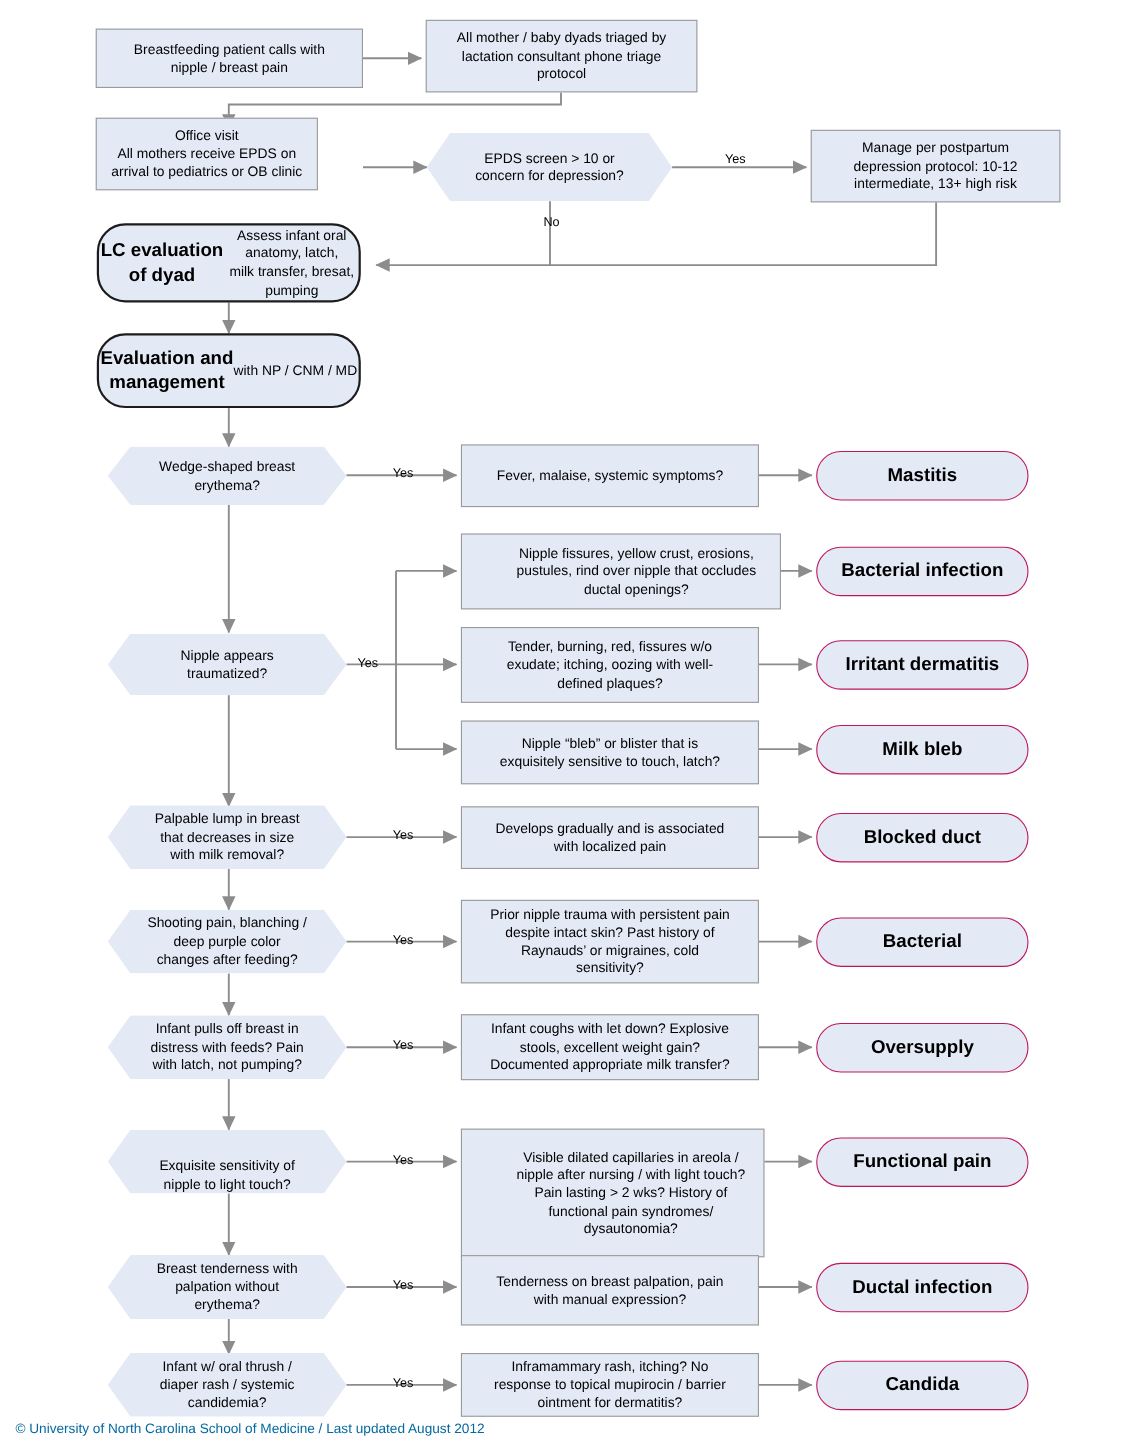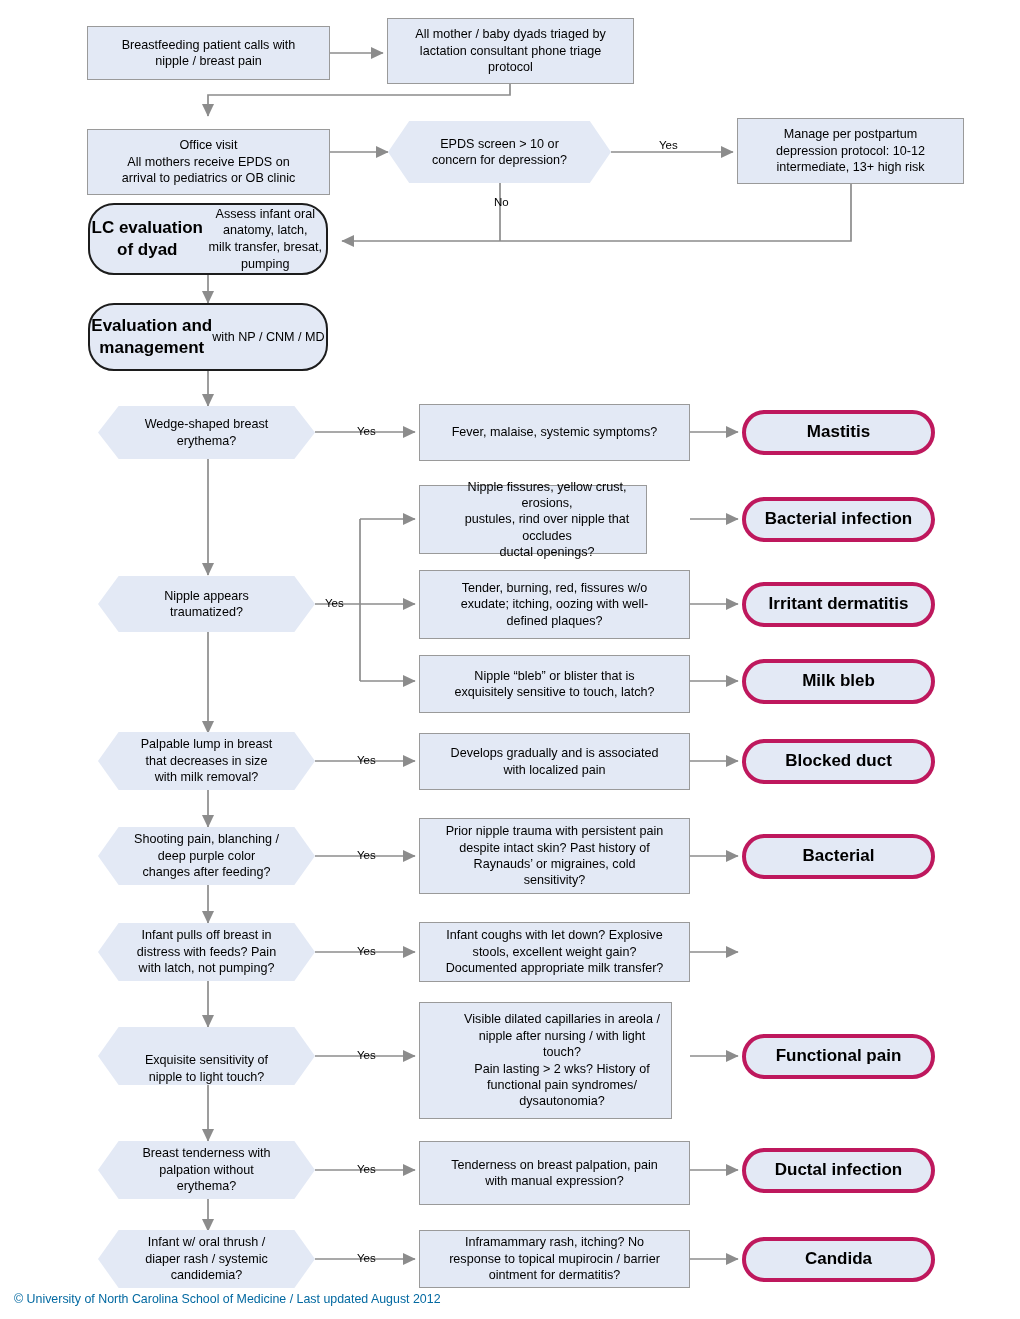--- a/index.html
+++ b/index.html
@@ -47,21 +47,21 @@
   .hex {
     background: #e3e9f5;
     border: 1px solid #9a9a9a;
     font-size: 12.6px;
     clip-path: polygon(0% 50%, 9.5% 0%, 90.5% 0%, 100% 50%, 90.5% 100%, 9.5% 100%);
     border: none;
   }
   
   .term {
     background: #e3e9f5;
-    border: 4px solid #be185d;
+    border: 1px solid #be185d;
     border-radius: 999px;
     font-size: 17px;
     font-weight: bold;
   }
   
   .roundbox {
     background: #e3e9f5;
     border: 2px solid #1c1c1c;
     border-radius: 26px;
     font-size: 12.6px;
@@ -164,21 +164,21 @@
     <span class="txt">Breastfeeding patient calls with
 nipple / breast pain</span>
   </div>
 
   <div class="node proc" style="left:387px; top:18px; width:247px; height:66px;">
     <span class="txt">All mother / baby dyads triaged by
 lactation consultant phone triage
 protocol</span>
   </div>
 
-  <div class="node proc" style="left:87px; top:129px; width:243px; height:66px;align-items:center;">
+  <div class="node proc" style="left:87px; top:107px; width:202px; height:66px;align-items:center;">
     <span class="txt">Office visit
 All mothers receive EPDS on
 arrival to pediatrics or OB clinic</span>
   </div>
 
   <div class="node hex" style="left:388px; top:121px; width:223px; height:62px;">
     <span class="txt">EPDS screen &gt; 10 or
 concern for depression?</span>
   </div>
 
@@ -247,21 +247,21 @@
   <div class="edgelabel" style="left:357px; top:849px;">Yes</div>
   <div class="edgelabel" style="left:357px; top:945px;">Yes</div>
   <div class="edgelabel" style="left:357px; top:1049px;">Yes</div>
   <div class="edgelabel" style="left:357px; top:1163px;">Yes</div>
   <div class="edgelabel" style="left:357px; top:1252px;">Yes</div>
 
   <div class="node proc" style="left:419px; top:404px; width:271px; height:57px;">
     <span class="txt">Fever, malaise, systemic symptoms?</span>
   </div>
 
-  <div class="node proc" style="left:419px; top:485px; width:228px; height:69px;padding-left:28px;">
+  <div class="node proc" style="left:419px; top:485px; width:291px; height:69px;padding-left:28px;">
     <span class="txt">Nipple fissures, yellow crust, erosions,
 pustules, rind over nipple that occludes
 ductal openings?</span>
   </div>
   <div class="node proc" style="left:419px; top:570px; width:271px; height:69px;">
     <span class="txt">Tender, burning, red, fissures w/o
 exudate; itching, oozing with well-
 defined plaques?</span>
   </div>
   <div class="node proc" style="left:419px; top:655px; width:271px; height:58px;">
@@ -277,21 +277,21 @@
     <span class="txt">Prior nipple trauma with persistent pain
 despite intact skin? Past history of
 Raynauds’ or migraines, cold
 sensitivity?</span>
   </div>
   <div class="node proc" style="left:419px; top:922px; width:271px; height:60px;">
     <span class="txt">Infant coughs with let down? Explosive
 stools,  excellent weight gain?
 Documented appropriate milk transfer?</span>
   </div>
-  <div class="node proc" style="left:419px; top:1002px; width:253px; height:117px;padding-left:33px;">
+  <div class="node proc" style="left:419px; top:1026px; width:276px; height:117px;padding-left:33px;">
     <span class="txt">Visible dilated capillaries in areola /
 nipple after nursing / with light touch?
 Pain lasting &gt; 2 wks? History of
 functional pain syndromes/
 dysautonomia?</span>
   </div>
   <div class="node proc" style="left:419px; top:1141px; width:271px; height:64px;">
     <span class="txt">Tenderness on breast palpation, pain
 with manual expression?</span>
   </div>
@@ -312,20 +312,23 @@
   </div>
   <div class="node term" style="left:742px; top:659px; width:193px; height:45px;">
     <span class="txt">Milk bleb</span>
   </div>
   <div class="node term" style="left:742px; top:739px; width:193px; height:45px;">
     <span class="txt">Blocked duct</span>
   </div>
   <div class="node term" style="left:742px; top:834px; width:193px; height:45px;">
     <span class="txt">Bacterial</span>
   </div>
+  <div class="node term" style="left:742px; top:930px; width:193px; height:45px;">
+    <span class="txt">Oversupply</span>
+  </div>
   <div class="node term" style="left:742px; top:1034px; width:193px; height:45px;">
     <span class="txt">Functional pain</span>
   </div>
   <div class="node term" style="left:742px; top:1148px; width:193px; height:45px;">
     <span class="txt">Ductal infection</span>
   </div>
   <div class="node term" style="left:742px; top:1237px; width:193px; height:45px;">
     <span class="txt">Candida</span>
   </div>
 

